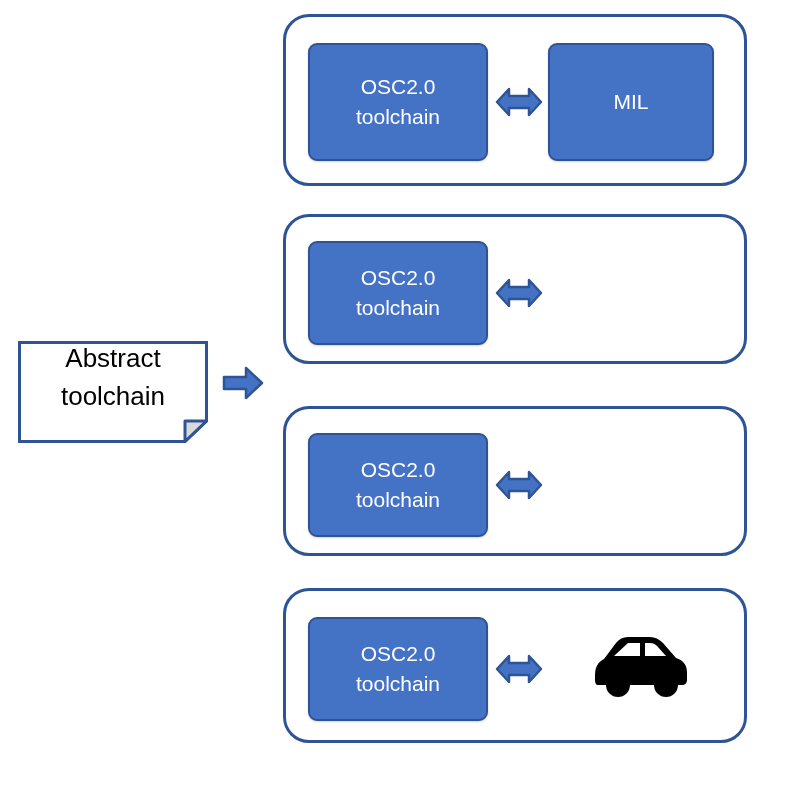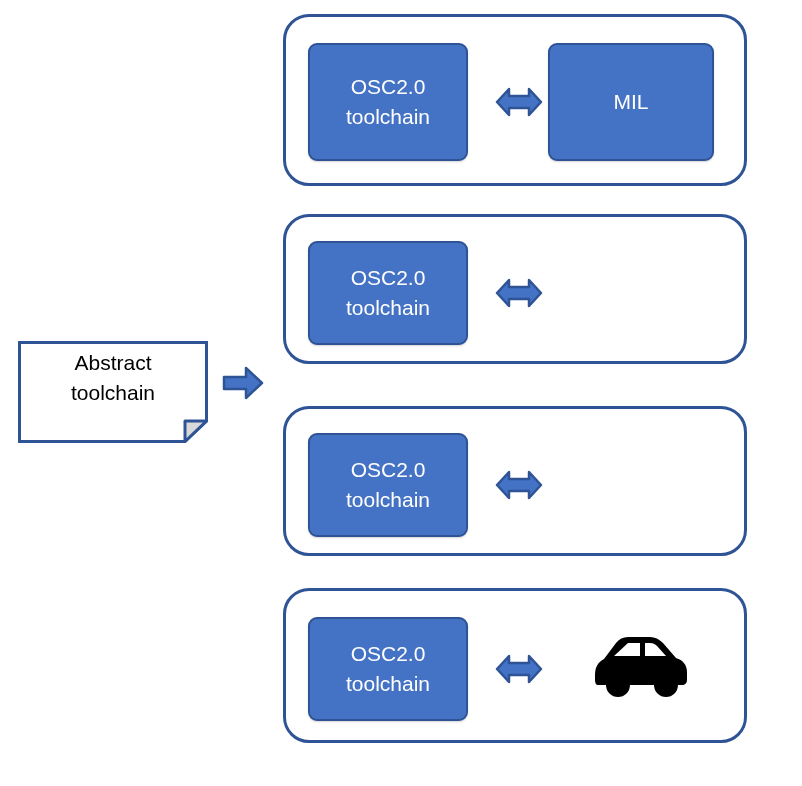--- a/index.html
+++ b/index.html
@@ -34,21 +34,21 @@
   .doc-label {
     position: absolute;
     left: 18px;
     top: 341px;
     width: 190px;
     height: 74px;
     display: flex;
     flex-direction: column;
     align-items: center;
     justify-content: center;
-    font-size: 21px;
+    font-size: 26px;
     line-height: 1.45;
     color: #000000;
     text-align: center;
     pointer-events: none;
   }
 
   
   .flow-arrow {
     position: absolute;
     left: 222px;
@@ -81,21 +81,21 @@
     border-radius: 9px;
     display: flex;
     align-items: center;
     justify-content: center;
     color: #ffffff;
     font-size: 21px;
     line-height: 1.45;
     text-align: center;
     box-shadow: 0 1px 2px rgba(0,0,0,0.18);
   }
-  .box-left  { left: 22px;  width: 160px; }
+  .box-left  { left: 22px;  width: 180px; }
   .box-right { left: 262px; width: 166px; }
 
   .group-1 .blue-box { top: 26px; height: 118px; }
   .group-2 .blue-box { top: 24px; height: 104px; }
   .group-3 .blue-box { top: 24px; height: 104px; }
   .group-4 .blue-box { top: 26px; height: 104px; }
 
   
   .bi-arrow {
     position: absolute;

